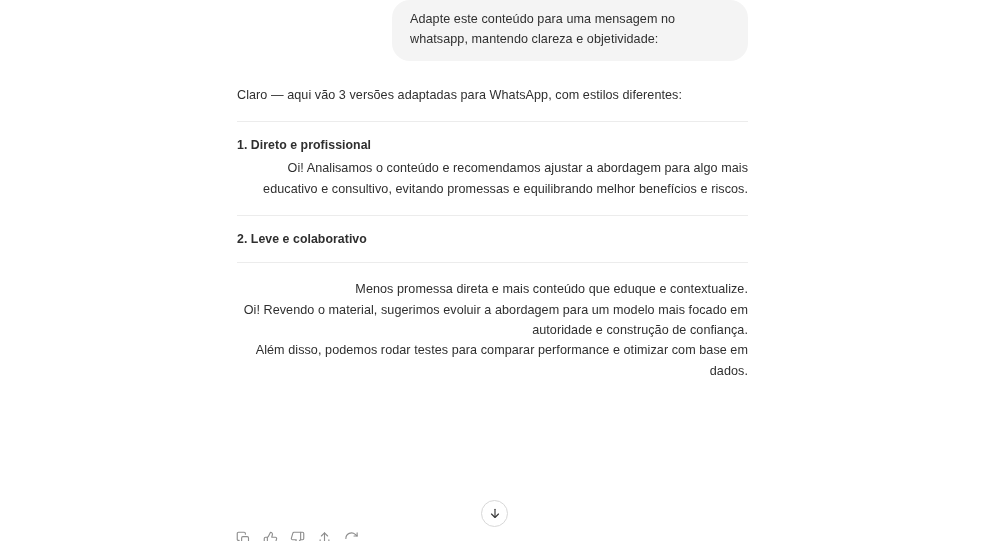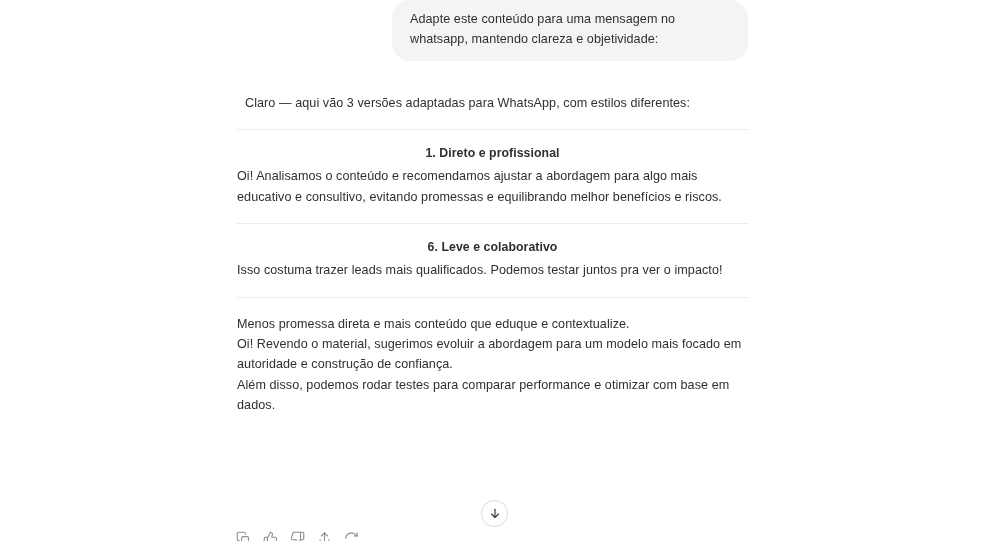--- a/index.html
+++ b/index.html
@@ -51,44 +51,44 @@
   .assistant {
     position: absolute;
     left: 237px;
     top: 85px;
     width: 511px;
   }
   .para {
     font-size: 12.6px;
     line-height: 1.62;
     color: #2f2f2f;
-    margin: 8px;
+    margin: 0;
     letter-spacing: 0.005em;
   }
   .intro {
     margin-bottom: 0;
   }
 
   hr.divider {
     border: none;
     border-top: 1px solid #ececec;
     margin: 16px 0 16px 0;
     width: 100%;
   }
 
   .sec-title {
     font-size: 12.3px;
     font-weight: bold;
     color: #2f2f2f;
     margin: 0 0 6px 0;
     letter-spacing: 0.005em;
-    text-align: center;
   }
   .sec-body .para {
     margin: 0;
+    text-align: right;
   }
 
   
   .action-row {
     position: absolute;
     left: 236px;
     top: 531px;
     display: flex;
     gap: 12px;
     align-items: flex-start;
@@ -136,22 +136,21 @@
     <hr class="divider">
 
     <div class="sec-body">
       <div class="sec-title">1. Direto e profissional</div>
       <p class="para">Oi! Analisamos o conteúdo e recomendamos ajustar a abordagem para algo mais educativo e consultivo, evitando promessas e equilibrando melhor benefícios e riscos.</p>
     </div>
 
     <hr class="divider">
 
     <div class="sec-body">
-      <div class="sec-title">6. Leve e colaborativo</div>
-      <p class="para">Isso costuma trazer leads mais qualificados. Podemos testar juntos pra ver o impacto!</p>
+      <div class="sec-title">2. Leve e colaborativo</div>
     </div>
 
     <hr class="divider">
 
     <div class="sec-body">
       <p class="para">Menos promessa direta e mais conteúdo que eduque e contextualize.</p>
       <p class="para">Oi! Revendo o material, sugerimos evoluir a abordagem para um modelo mais focado em autoridade e construção de confiança.</p>
       <p class="para">Além disso, podemos rodar testes para comparar performance e otimizar com base em dados.</p>
     </div>
 

